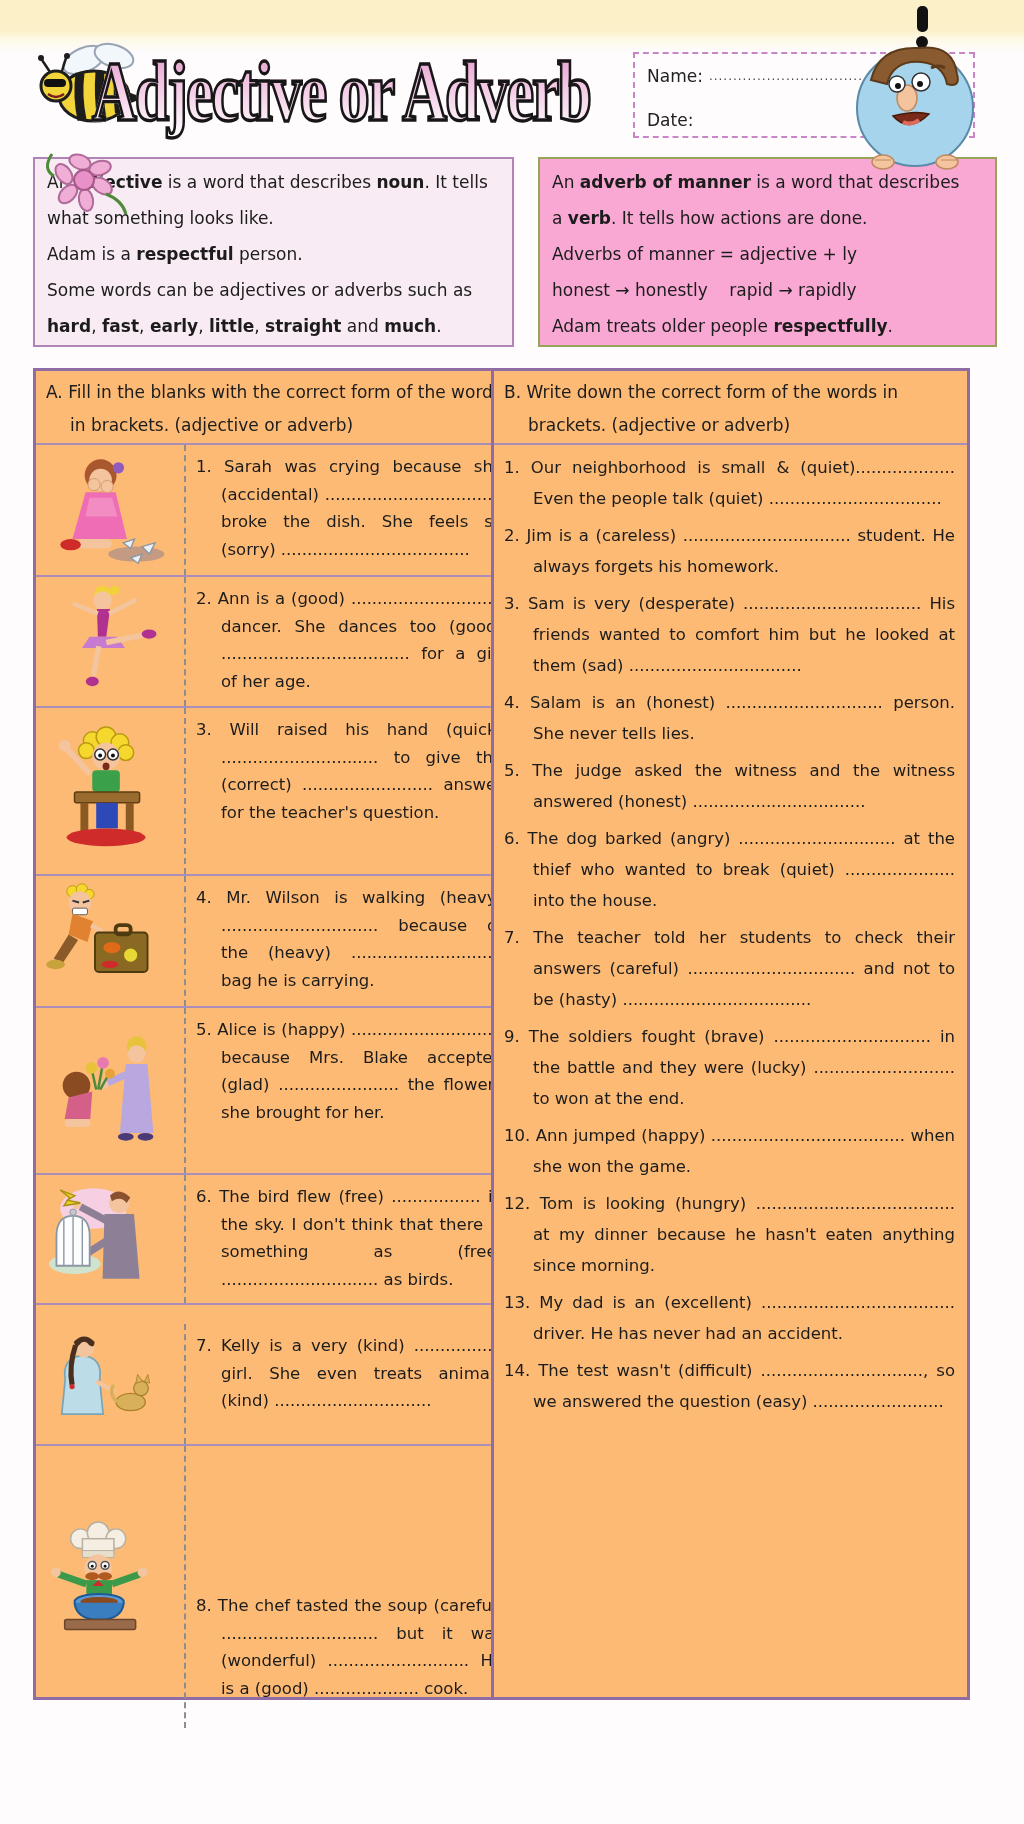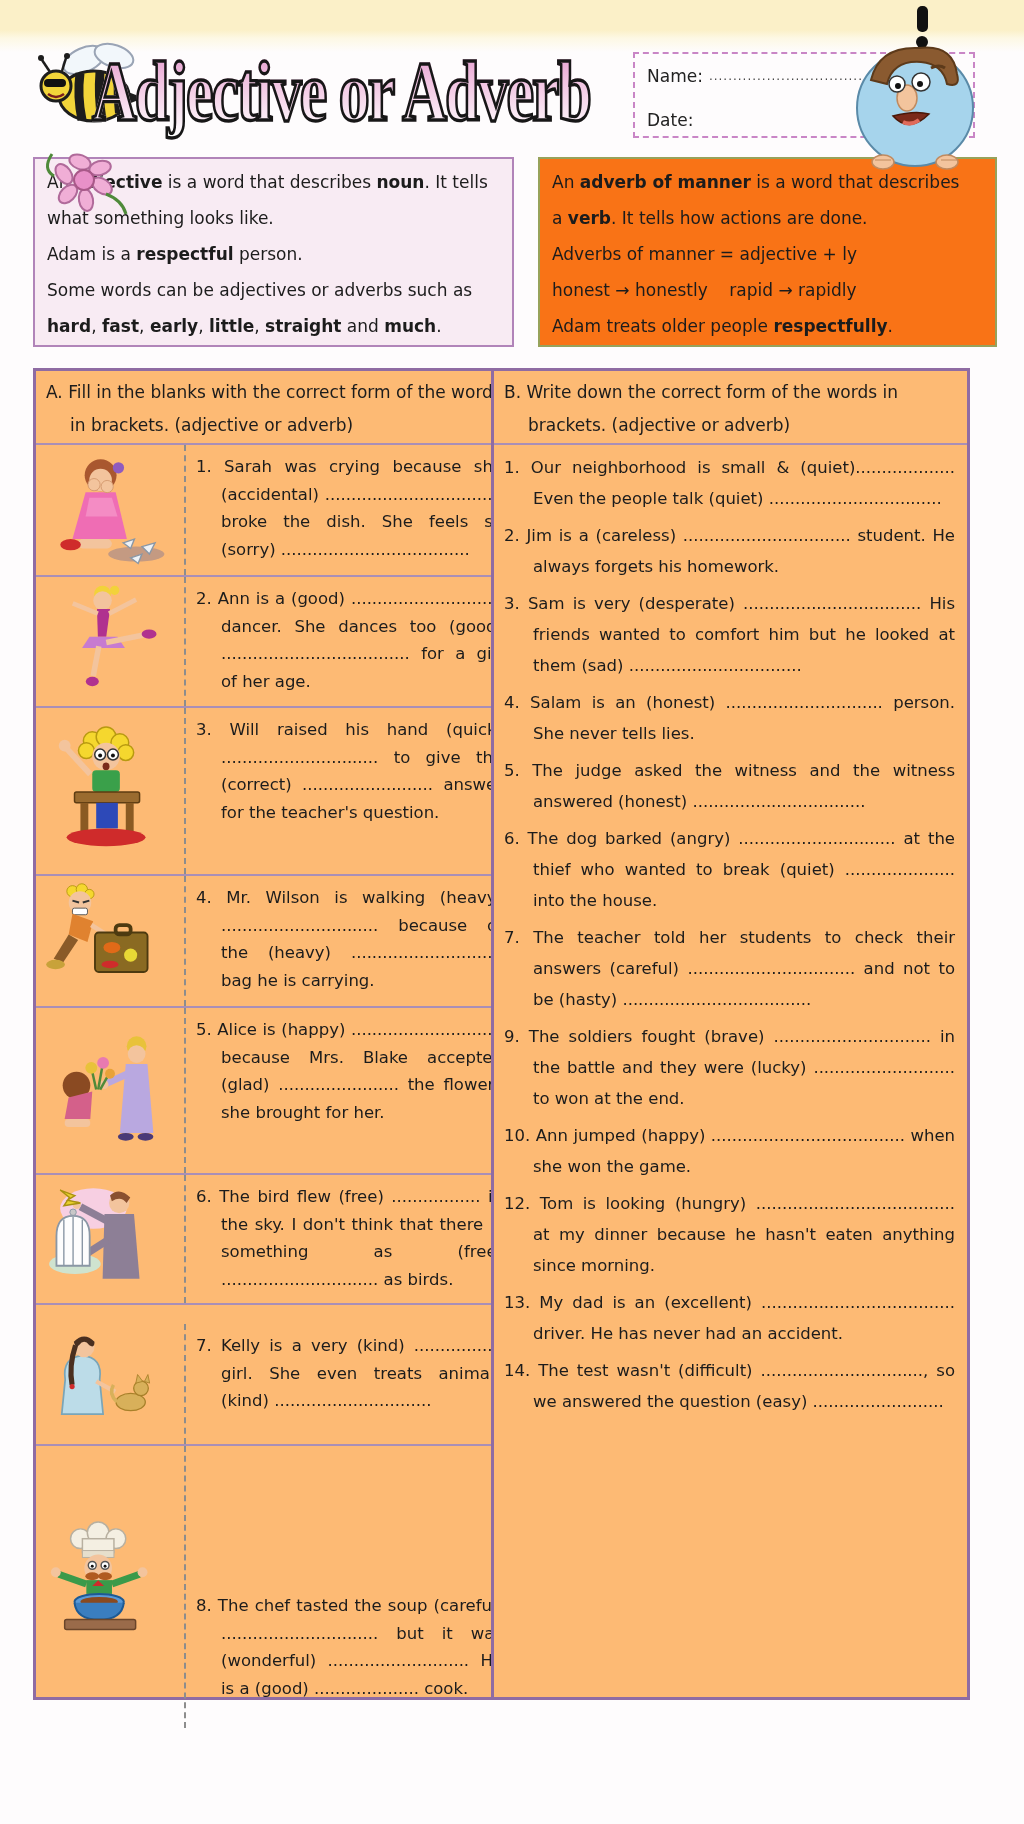--- a/index.html
+++ b/index.html
@@ -21,21 +21,21 @@
        border:2px dashed #c986c6;box-sizing:border-box;z-index:4;background:transparent;}
   .nb-line{position:absolute;left:12px;font-size:17px;color:#222;display:flex;align-items:center;width:310px;}
   .nb-name{top:12px;} .nb-date{top:56px;}
   .nb-dots{font-size:12px;letter-spacing:1px;color:#444;overflow:hidden;white-space:nowrap;
        max-width:200px;margin-left:6px;}
   .peek-boy{position:absolute;left:845px;top:4px;width:140px;height:170px;z-index:6;}
   
   .def-box{position:absolute;top:157px;height:190px;box-sizing:border-box;
        padding:5px 12px 0 12px;font-size:17px;z-index:1;}
   .def-pink{left:33px;width:481px;background:#f8ebf3;border:2px solid #b184b9;}
-  .def-green{left:538px;width:459px;background:#f97316;border:2px solid #97a25b;}
+  .def-green{left:538px;width:459px;background:#f9a8d4;border:2px solid #97a25b;}
   .def-line{line-height:36px;white-space:nowrap;}
   .def-line .bold{font-weight:bold;}
   
   .section{position:absolute;top:368px;height:1332px;box-sizing:border-box;
        border:3px solid #8f6ca3;background:#fdba74;}
   .sec-a{left:33px;width:481px;}
   .sec-b{left:491px;width:479px;}
   .sec-head{height:74px;box-sizing:border-box;border-bottom:2px solid #a98fb7;
        padding:5px 6px 0 34px;text-indent:-24px;line-height:33px;font-size:17px;}
   .a-rows{height:1250px;}

